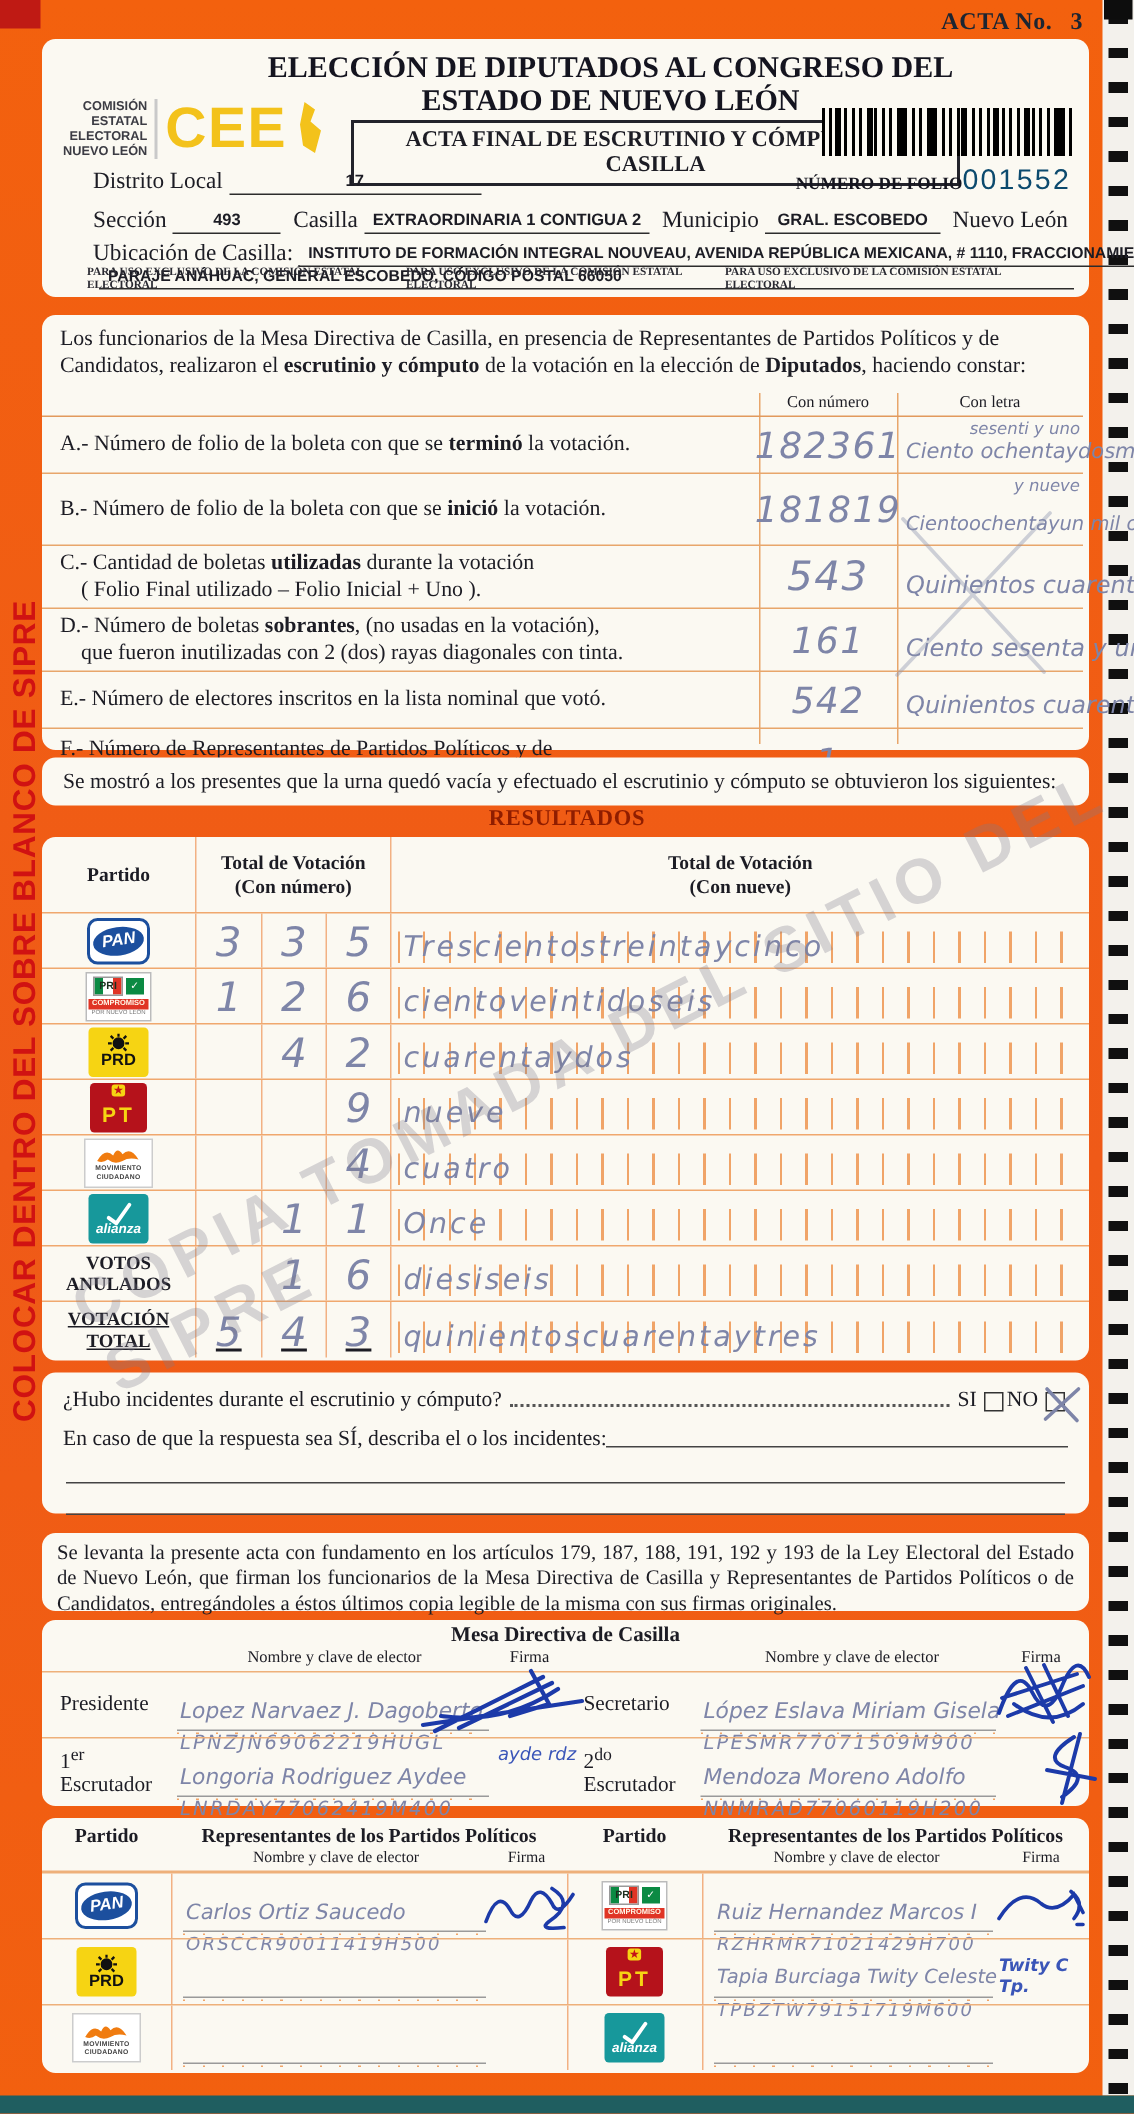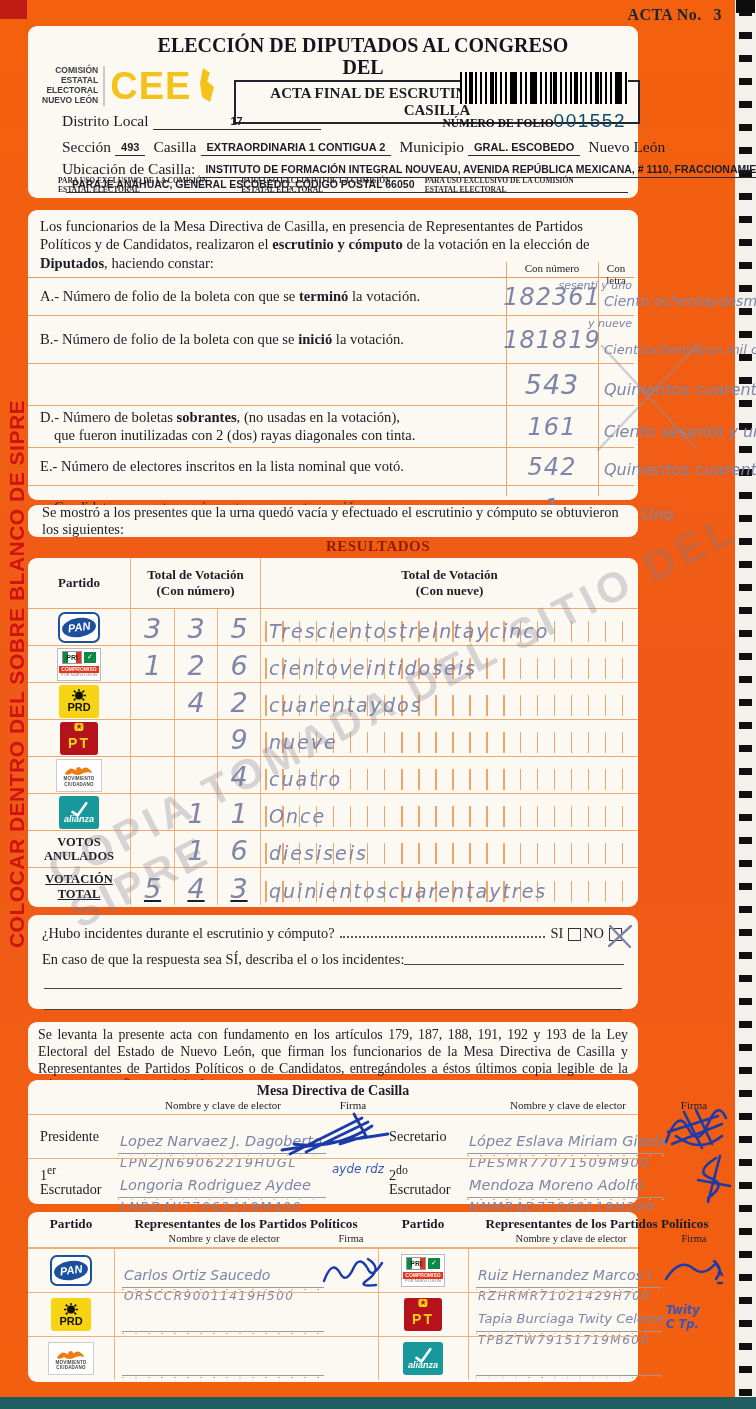--- a/index.html
+++ b/index.html
@@ -1,20 +1,20 @@
 <!DOCTYPE html>
 <html lang="es"><head>
 <meta charset="utf-8">
 <style>
   *{box-sizing:border-box;margin:0;padding:0;}
   body{margin:0;background:#666;}
   .sheet{position:relative;width:756px;height:1409px;overflow:hidden;
          background:linear-gradient(180deg,#f3610e,#ef5a18 55%,#f2600f);
          font-family:"Liberation Serif",serif;color:#1c1c24;}
-  .panel{position:absolute;left:28px;width:610px;background:#fbf9f2;border-radius:9px;}
+  .panel{position:absolute;left:28px;width:698px;background:#fbf9f2;border-radius:9px;}
 
   
   .corner-tl{position:absolute;left:0;top:0;width:27px;height:19px;background:#bf1a14;}
   .perf{position:absolute;right:0;top:0;width:21px;height:1397px;background:#f3f1ec;}
   .perf-dashes{width:13px;height:100%;margin:0 auto;
      background:repeating-linear-gradient(180deg,transparent 0 9px,#101010 9px 16px,transparent 16px 23px);}
   .perf-blob{position:absolute;right:1px;top:0;width:19px;height:13px;background:#0d0d0d;}
   .bottom-bar{position:absolute;left:0;right:0;bottom:0;height:12px;background:#1f5e60;}
 
   .acta-no{position:absolute;top:6px;right:34px;font-weight:bold;font-size:16px;color:#1c2532;letter-spacing:.4px;}
@@ -271,20 +271,24 @@
         <div class="clabel">
             <div><span>B.- Número de folio de la boleta con que se </span><b>inició</b><span> la votación.</span></div>
           </div>
         <div class="cnum hand">181819</div>
         <div class="cletra">
             <span class="sup-note hand">y nueve</span>
             <span class="cw hand" style="font-size:13px;">Cientoochentayun mil ochocientosdiez</span>
           </div>
       </div>
       <div class="crow" style="height:42px;">
+        <div class="clabel">
+            <div><span>C.- Cantidad de boletas </span><b>utilizadas</b><span> durante la votación</span></div>
+            <div class="cl2">( Folio Final utilizado – Folio Inicial + Uno ).</div>
+          </div>
         <div class="cnum hand" style="font-size:27px;">543</div>
         <div class="cletra">
             <span class="cw hand" style="font-size:16px;">Quinientos cuarentaytres</span>
           </div>
       </div>
       <div class="crow" style="height:42px;">
         <div class="clabel">
             <div><span>D.- Número de boletas </span><b>sobrantes</b><span>, (no usadas en la votación),</span></div>
             <div class="cl2">que fueron inutilizadas con 2 (dos) rayas diagonales con tinta.</div>
           </div>
@@ -297,20 +301,21 @@
         <div class="clabel">
             <div><span>E.- Número de electores inscritos en la lista nominal que votó.</span></div>
           </div>
         <div class="cnum hand">542</div>
         <div class="cletra">
             <span class="cw hand" style="font-size:16px;">Quinientos cuarenta ydos</span>
           </div>
       </div>
       <div class="crow" style="height:44px;">
         <div class="clabel">
+            <div><span>F.- Número de Representantes de Partidos Políticos y de</span></div>
             <div class="cl2">Candidatos que votaron sin pertenecer a esta sección.</div>
           </div>
         <div class="cnum hand">1</div>
         <div class="cletra">
             <span class="cw hand" style="font-size:16px;left:40px;">Uno</span>
           </div>
       </div>
     </div>
     <svg class="msig" style="left:560px;top:120px;" width="120" height="130" viewBox="0 0 120 130" opacity="0.4">
       <path d="M10 120 L112 12 M14 16 L108 118" stroke="#8a90ad" stroke-width="2.5" fill="none" stroke-linecap="round"></path>

